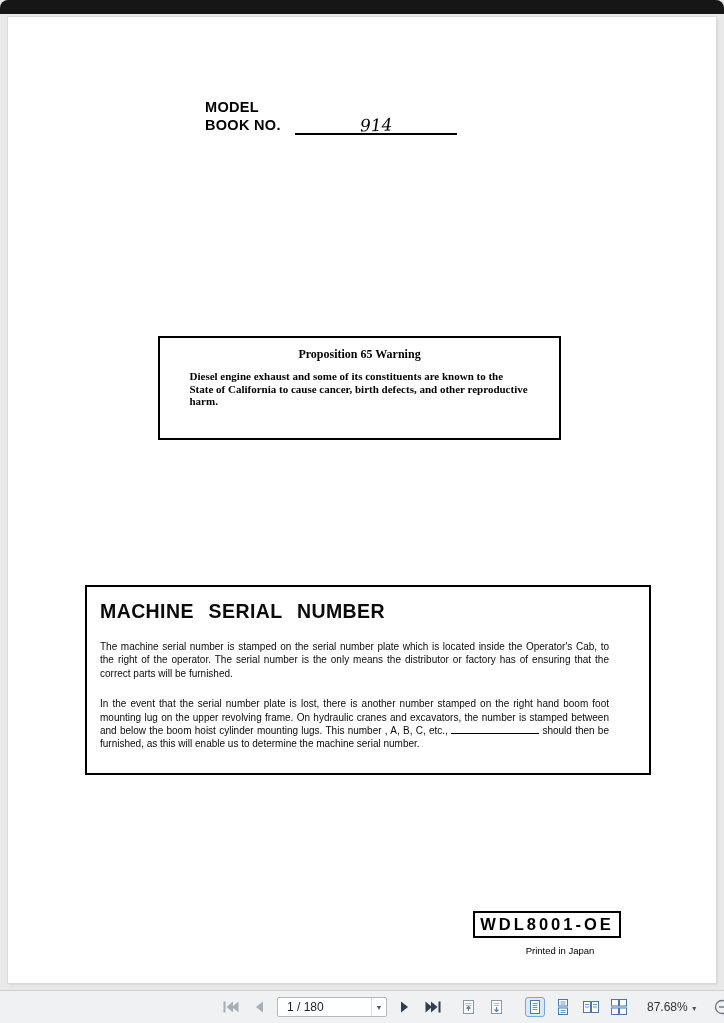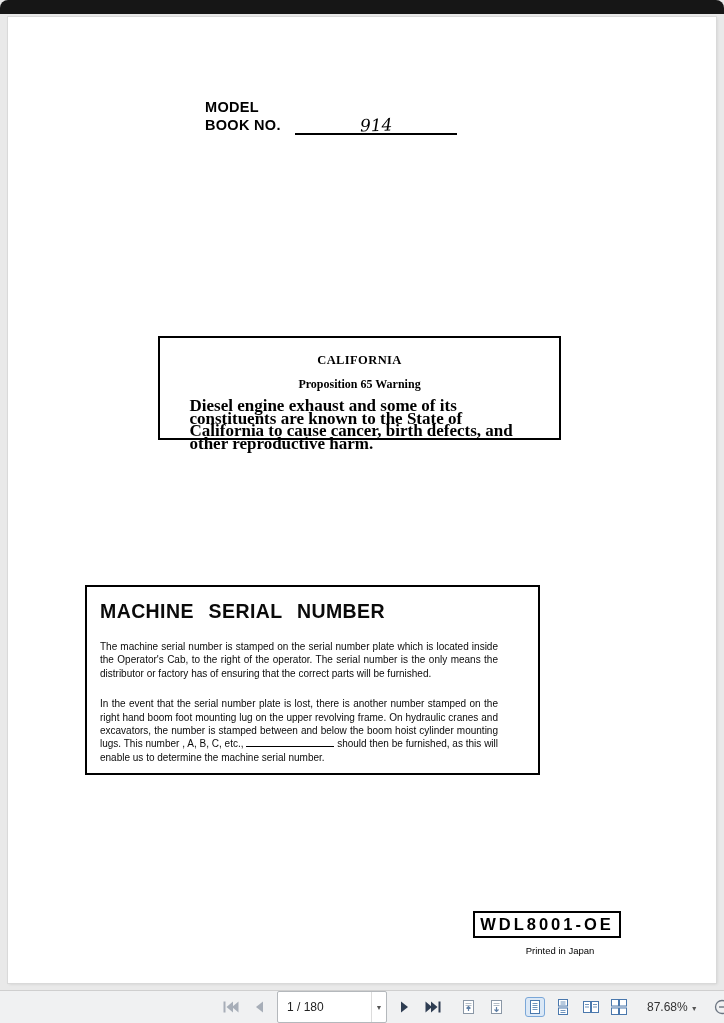--- a/index.html
+++ b/index.html
@@ -39,25 +39,25 @@
   }
 
   
   .ca-box {
     position:absolute; left:150px; top:319px; width:403px; height:104px;
     border:2px solid #000; text-align:center;
     font-family:"Liberation Serif", serif; color:#000;
   }
   .ca-title { margin-top:15px; font-weight:bold; font-size:12.5px; letter-spacing:.4px; }
   .ca-sub   { margin-top:9px;  font-weight:bold; font-size:12px; }
-  .ca-body  { margin:8px auto 0; width:340px; text-align:left; font-weight:bold; font-size:17px; line-height:12.6px; }
+  .ca-body  { margin:8px auto 0; width:340px; text-align:left; font-weight:bold; font-size:11px; line-height:12.6px; }
 
   
   .msn-box {
-    position:absolute; left:77px; top:568px; width:455px; height:190px;
+    position:absolute; left:77px; top:568px; width:566px; height:190px;
     border:2px solid #000; padding:13px 40px 0 13px; color:#0a0a0a;
   }
   .msn-title { font-size:19.5px; font-weight:bold; word-spacing:9px; letter-spacing:.4px; }
   .msn-p { margin-top:17px; font-size:10px; line-height:13.4px; text-align:justify; }
   .blank-line { display:inline-block; width:88px; height:9px; border-bottom:1px solid #000; vertical-align:baseline; }
 
   
   .code-box {
     position:absolute; left:465px; top:894px; width:148px; height:27px;
     border:2px solid #000; display:flex; align-items:center; justify-content:center;
@@ -71,21 +71,21 @@
     background:#f0f1f2; border-top:1px solid #cfcfcf;
     display:flex; align-items:center;
   }
   .tb-group { display:flex; align-items:center; margin-left:221px; gap:8px; }
   .tb-btn {
     width:20px; height:20px; display:flex; align-items:center; justify-content:center;
     border-radius:3px; cursor:default; flex:none;
   }
   .tb-btn.selected { background:#dbe8f6; border:1px solid #7aa7d8; }
   .page-box {
-    width:110px; height:32px; background:#fff; border:1px solid #b4b8bc; border-radius:2px;
+    width:110px; height:20px; background:#fff; border:1px solid #b4b8bc; border-radius:2px;
     display:flex; align-items:center; font-size:12px; color:#222; padding-left:9px; flex:none;
   }
   .page-box .caret-cell {
     margin-left:auto; width:15px; height:100%;
     display:flex; align-items:center; justify-content:center; border-left:1px solid #dcdcdc;
   }
   .caret-glyph { font-size:7px; color:#555; line-height:1; }
   .zoom-text { font-size:12px; color:#333; margin-left:10px; white-space:nowrap; }
   .zoom-caret { font-size:7px; color:#555; margin-left:3px; }
 </style>
@@ -103,21 +103,20 @@
       </div>
       <div class="field-row">
         <span class="field-label">BOOK NO.</span>
         <span class="field-line">
           <span class="field-value handwritten">914</span>
         </span>
       </div>
     </div>
 
     <div class="ca-box">
-      <div class="ca-title">CALIFORNIA</div>
       <div class="ca-sub">Proposition 65 Warning</div>
       <div class="ca-body">Diesel engine exhaust and some of its constituents are known to the State of California to cause cancer, birth defects, and other reproductive harm.</div>
     </div>
 
     <div class="msn-box">
       <div class="msn-title">MACHINE SERIAL NUMBER</div>
       <p class="msn-p">The machine serial number is stamped on the serial number plate which is located inside the Operator's Cab, to the right of the operator. The serial number is the only means the distributor or factory has of ensuring that the correct parts will be furnished.</p>
       <p class="msn-p"><span>In the event that the serial number plate is lost, there is another number stamped on the right hand boom foot mounting lug on the upper revolving frame. On hydraulic cranes and excavators, the number is stamped between and below the boom hoist cylinder mounting lugs. This number , A, B, C, etc.,</span> <span class="blank-line"></span> <span>should then be furnished, as this will enable us to determine the machine serial number.</span></p>
     </div>
 

